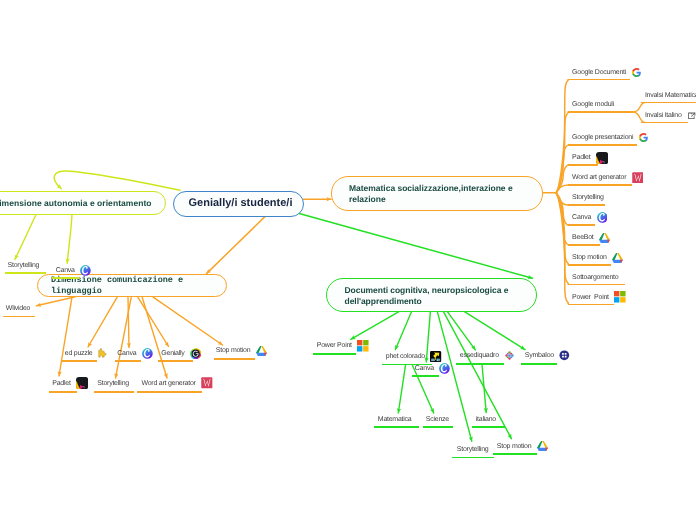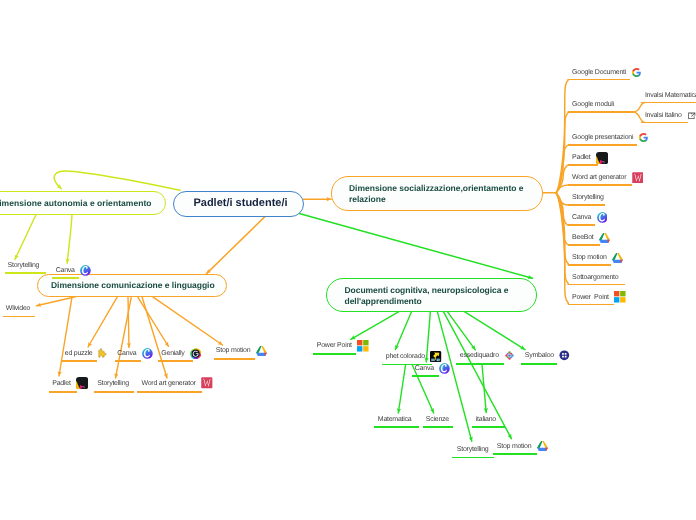--- a/index.html
+++ b/index.html
@@ -70,29 +70,29 @@
         <path d="M180,190.3 C150,184 90,172 66,171 C56,170.6 52.5,175.5 55,181 C56.8,185 59,186.5 61.3,188.8" stroke="#cde61a" stroke-width="1.5" marker-end="url(#ah-lime)"></path>
         <path d="M265.2,216.4 L206.5,273.6" stroke="#f9a427" stroke-width="1.5" marker-end="url(#ah-or)"></path>
       </g>
 </svg>
 
 <div class="node" style="left:-20px;top:191px;width:186px;height:24px;border:1.6px solid #cde61a;border-radius:12px;padding-left:12px;">
   <span class="lbl" style="font-size:8.5px;letter-spacing:0.05px;">Dimensione autonomia e orientamento</span>
 </div>
 
 <div class="node" style="left:173px;top:191px;width:131px;height:25.5px;border:1.9px solid #3d85c8;border-radius:13px;justify-content:center;padding-left:4px;">
-  <span class="lbl" style="font-size:11px;color:#16243f;">Padlet/i studente/i</span>
+  <span class="lbl" style="font-size:11px;color:#16243f;">Genially/i studente/i</span>
 </div>
 
 <div class="node" style="left:331px;top:176px;width:212px;height:35px;border:1.6px solid #f9a427;border-radius:17px;padding-left:17px;">
-  <span class="lbl" style="font-size:8.5px;letter-spacing:-0.02px;line-height:10.2px;">Dimensione socializzazione,orientamento e relazione</span>
+  <span class="lbl" style="font-size:8.5px;letter-spacing:-0.02px;line-height:10.2px;">Matematica socializzazione,interazione e relazione</span>
 </div>
 
 <div class="node" style="left:37px;top:274.3px;width:190px;height:22.5px;border:1.6px solid #f9a427;border-radius:12px;padding-left:13px;">
-  <span class="lbl" style="font-size:8.5px;letter-spacing:-0.02px;">Dimensione comunicazione e linguaggio</span>
+  <span class="lbl" style="font-size:8.5px;letter-spacing:-0.02px;font-family:Liberation Mono, monospace;">Dimensione comunicazione e linguaggio</span>
 </div>
 
 <div class="node" style="left:326px;top:278px;width:211px;height:34px;border:1.6px solid #22e022;border-radius:17px;padding-left:17.5px;">
   <span class="lbl" style="font-size:8.5px;letter-spacing:-0.05px;line-height:10.9px;padding-top:1.5px;">Documenti cognitiva, neuropsicologica e dell'apprendimento</span>
 </div>
 
 <div id="leafhost">
       <div class="leaf" style="left: 7.6px; top: 265.7px;">
         <span class="ltxt">Storytelling</span>
       </div>

